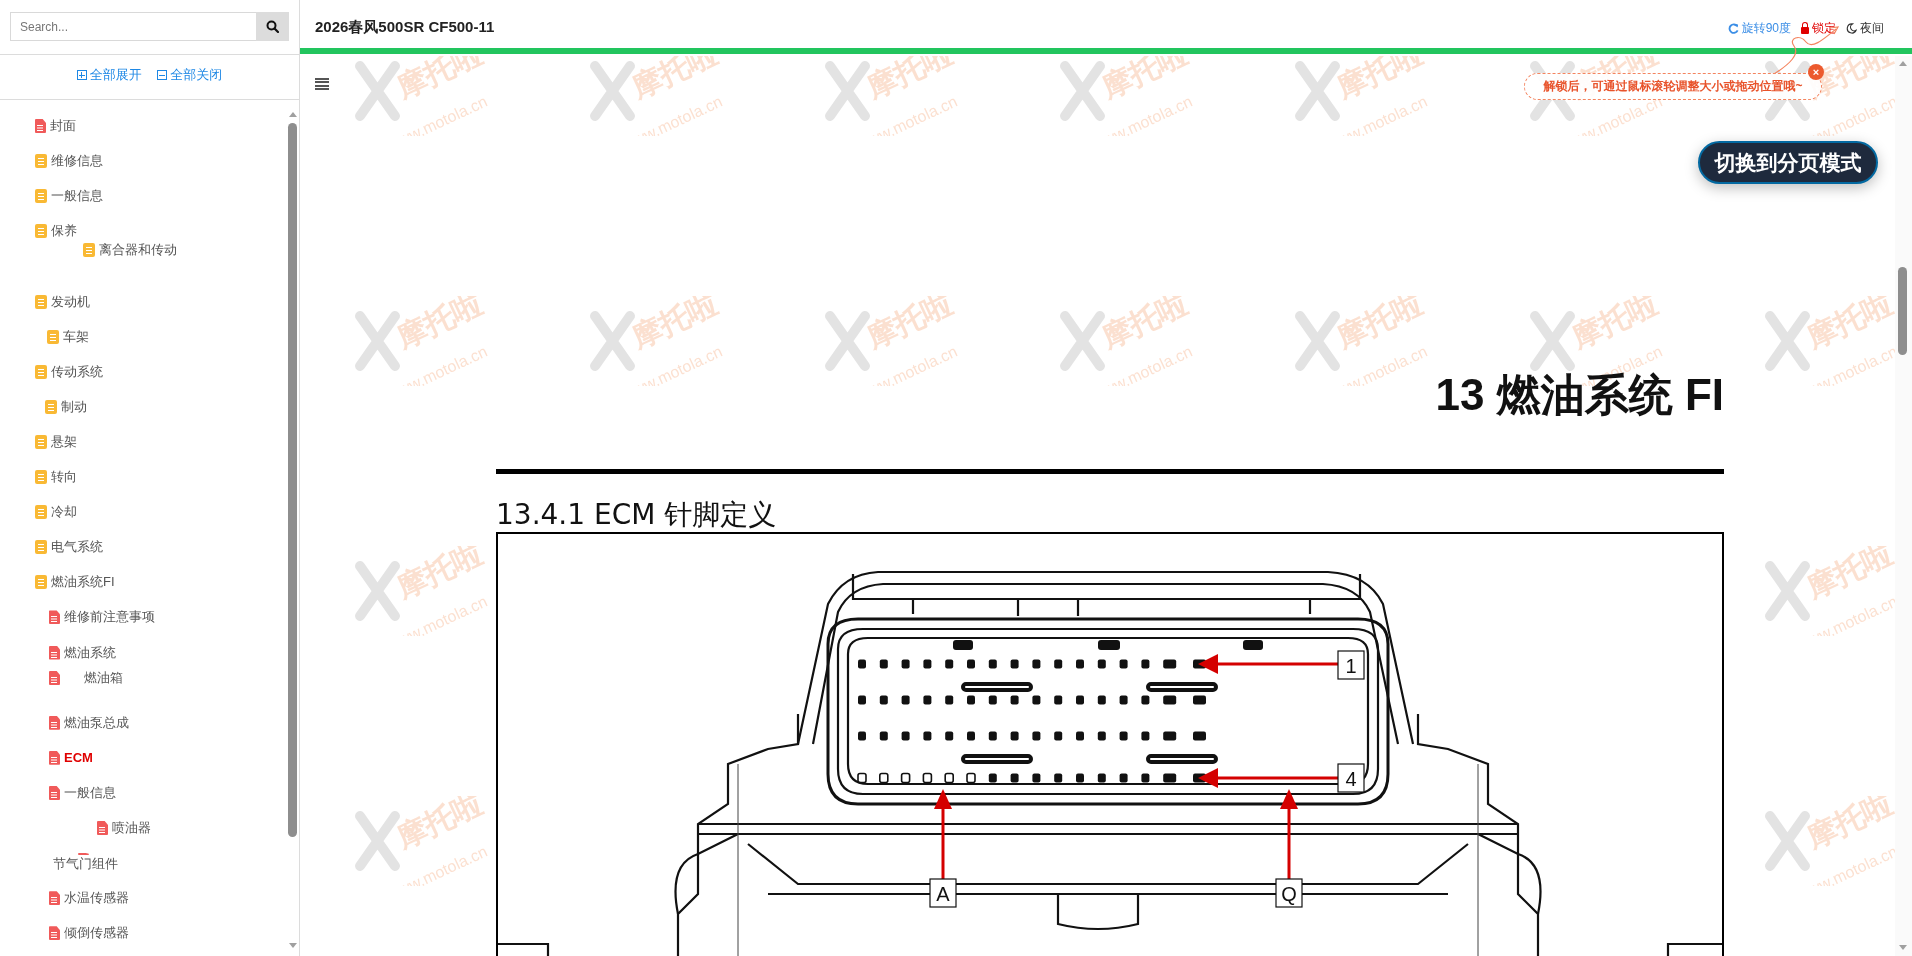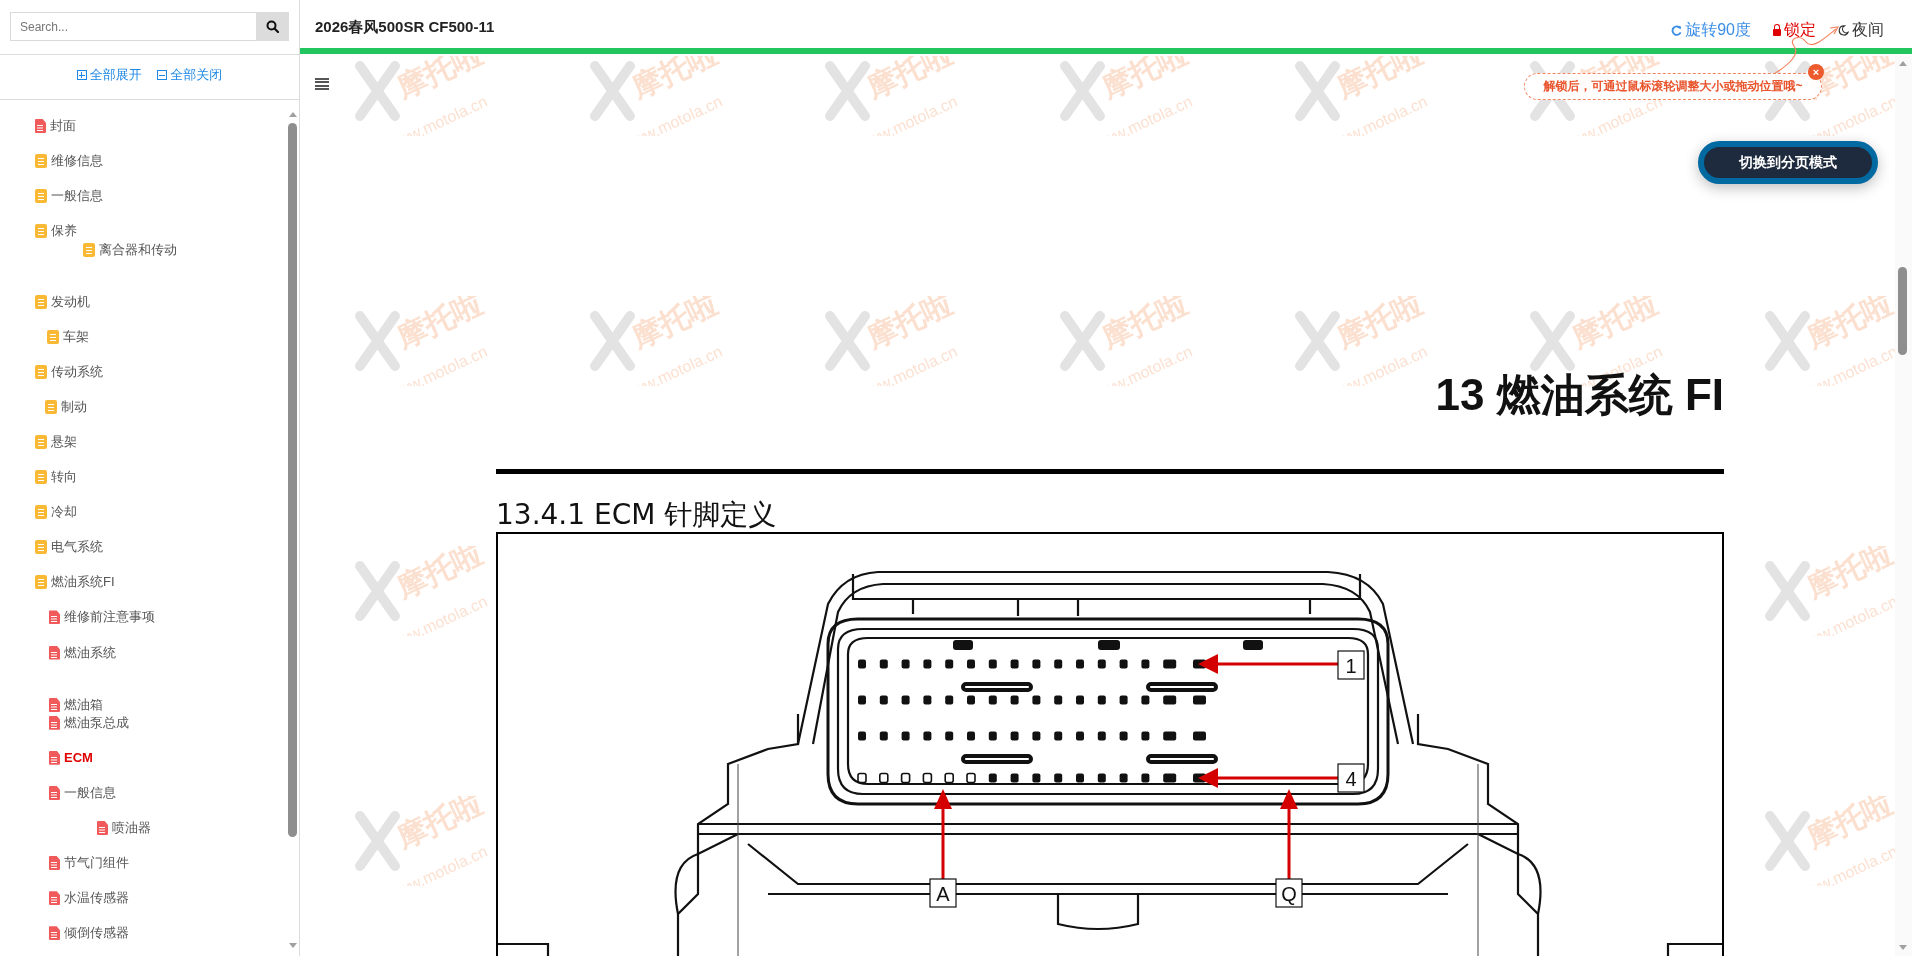--- a/index.html
+++ b/index.html
@@ -34,21 +34,21 @@
   .ico-file::before { content: ""; position: absolute; left: 2px; top: 6px; width: 6px; height: 1px; background: #fff; box-shadow: 0 2.5px 0 #fff, 0 5px 0 #fff; }
 
   .sb-scroll { position: absolute; left: 287px; top: 110px; width: 12px; height: 846px; }
   .sb-arrow-up { position: absolute; left: 2px; top: 2px; width: 0; height: 0; border-left: 4px solid transparent; border-right: 4px solid transparent; border-bottom: 5px solid #a0a0a0; }
   .sb-arrow-down { position: absolute; left: 2px; bottom: 8px; width: 0; height: 0; border-left: 4px solid transparent; border-right: 4px solid transparent; border-top: 5px solid #a0a0a0; }
   .sb-thumb { position: absolute; left: 1px; top: 13px; width: 9px; height: 714px; background: #8e8e8e; border-radius: 5px; }
 
   
   .header { position: absolute; left: 300px; top: 0; width: 1612px; height: 54px; background: #fff; border-bottom: 6px solid #22c55e; }
   .doc-title { position: absolute; left: 15px; top: 18px; font-size: 15px; font-weight: bold; color: #222; }
-  .hdr-actions { position: absolute; right: 28px; top: 20px; display: flex; gap: 22px; font-size: 16px; }
+  .hdr-actions { position: absolute; right: 28px; top: 20px; display: flex; gap: 10px; font-size: 12px; }
   .hdr-act { display: flex; align-items: center; gap: 3px; cursor: pointer; }
   .act-rotate { color: #3b8ee6; }
   .act-lock { color: #e00000; }
   .act-night { color: #333; }
   .lock-ico { width: 8px; height: 7px; background: #e00000; border-radius: 1px; position: relative; margin-top: 4px; }
   .lock-ico::before { content: ""; position: absolute; left: 1px; top: -5px; width: 4px; height: 5px; border: 1.5px solid #e00000; border-bottom: none; border-radius: 3px 3px 0 0; }
 
   
   .viewport { position: absolute; left: 300px; top: 56px; width: 1612px; height: 900px; overflow: hidden; background: #fff; }
   .wm { position: absolute; width: 180px; height: 90px; pointer-events: none; }
@@ -71,21 +71,21 @@
   .ms-down { position: absolute; left: 4px; bottom: 6px; border-left: 4px solid transparent; border-right: 4px solid transparent; border-top: 5px solid #a0a0a0; }
   .ms-thumb { position: absolute; left: 3px; top: 211px; width: 9px; height: 88px; background: #8e8e8e; border-radius: 5px; }
 
   
   .unlock-tip { position: absolute; left: 1524px; top: 73px; width: 298px; height: 27px; border: 1.5px dashed #f4845f; border-radius: 14px;
     background: rgba(255,255,255,0.9); color: #e8532b; font-size: 12px; font-weight: bold; display: flex; align-items: center; justify-content: center; }
   .tip-close { position: absolute; left: 1808px; top: 64px; width: 16px; height: 16px; border-radius: 50%; background: #ec5a2e; color: #fff;
     font-size: 11px; font-weight: bold; display: flex; align-items: center; justify-content: center; cursor: pointer; }
   .tip-curve { position: absolute; left: 1770px; top: 24px; width: 80px; height: 52px; }
   .mode-btn { position: absolute; left: 1698px; top: 141px; width: 180px; height: 43px; border-radius: 22px; background: #1e2a3d;
-    border: 6px solid #0369a1; color: #fff; font-size: 14px; font-weight: bold; display: flex; align-items: center; justify-content: center;
+    border: 2px solid #0369a1; color: #fff; font-size: 21px; font-weight: bold; display: flex; align-items: center; justify-content: center;
     box-shadow: 0 4px 14px rgba(0,0,0,0.25); cursor: pointer; }
 </style>
 </head>
 <body>
 
 <aside class="sidebar">
   <div class="search-row">
     <input class="search-input" type="text" placeholder="Search..." style="">
     <button class="search-btn">
       <svg width="13" height="13" viewBox="0 0 13 13">
@@ -166,41 +166,41 @@
         <span class="lbl">燃油系统FI</span>
       </div>
       <div class="tree-item" style="top: 497.4px; left: 49px;">
         <span class="ico-file"></span>
         <span class="lbl">维修前注意事项</span>
       </div>
       <div class="tree-item" style="top: 532.5px; left: 49px;">
         <span class="ico-file"></span>
         <span class="lbl">燃油系统</span>
       </div>
-      <div class="tree-item" style="top: 585px; left: 49px;">
+      <div class="tree-item" style="top: 558px; left: 49px; gap: 20px;">
         <span class="ico-file"></span>
         <span class="lbl">燃油箱</span>
       </div>
       <div class="tree-item" style="top: 602.7px; left: 49px;">
         <span class="ico-file"></span>
         <span class="lbl">燃油泵总成</span>
       </div>
       <div class="tree-item active" style="top: 637.8px; left: 49px;">
         <span class="ico-file"></span>
         <span class="lbl">ECM</span>
       </div>
       <div class="tree-item" style="top: 672.9px; left: 49px;">
         <span class="ico-file"></span>
         <span class="lbl">一般信息</span>
       </div>
       <div class="tree-item" style="top: 708px; left: 49px; padding-left: 48px;">
         <span class="ico-file"></span>
         <span class="lbl">喷油器</span>
       </div>
-      <div class="tree-item" style="top: 743.1px; left: 49px;">
+      <div class="tree-item" style="top: 743.1px; left: 49px; flex-direction: column;">
         <span class="ico-file"></span>
         <span class="lbl">节气门组件</span>
       </div>
       <div class="tree-item" style="top: 778.2px; left: 49px;">
         <span class="ico-file"></span>
         <span class="lbl">水温传感器</span>
       </div>
       <div class="tree-item" style="top: 813.3px; left: 49px;">
         <span class="ico-file"></span>
         <span class="lbl">倾倒传感器</span>

